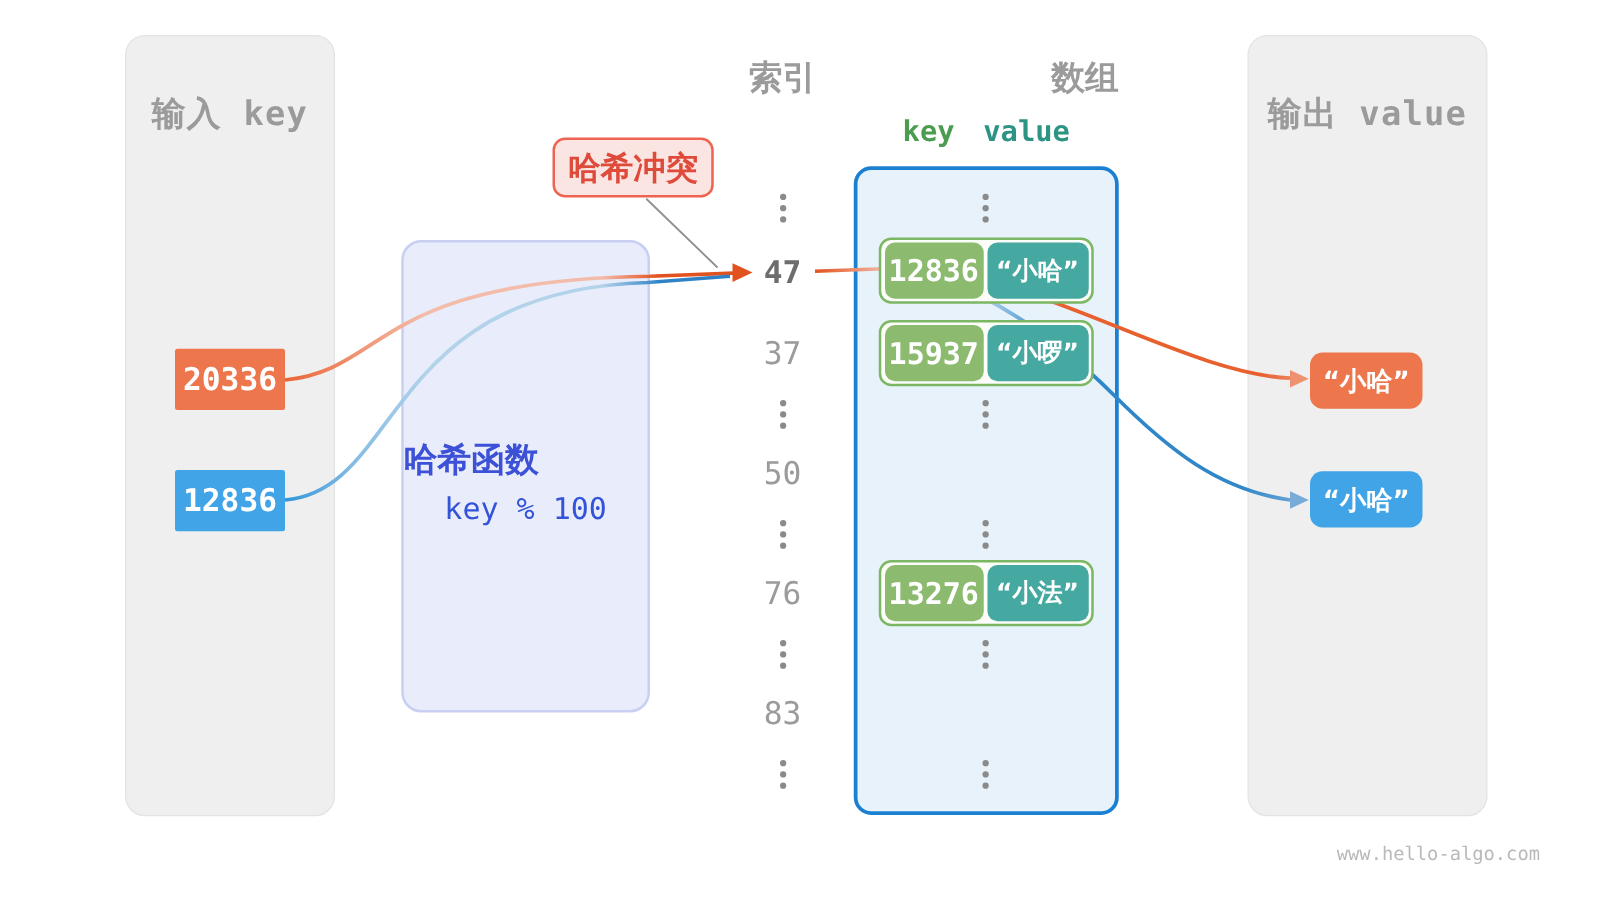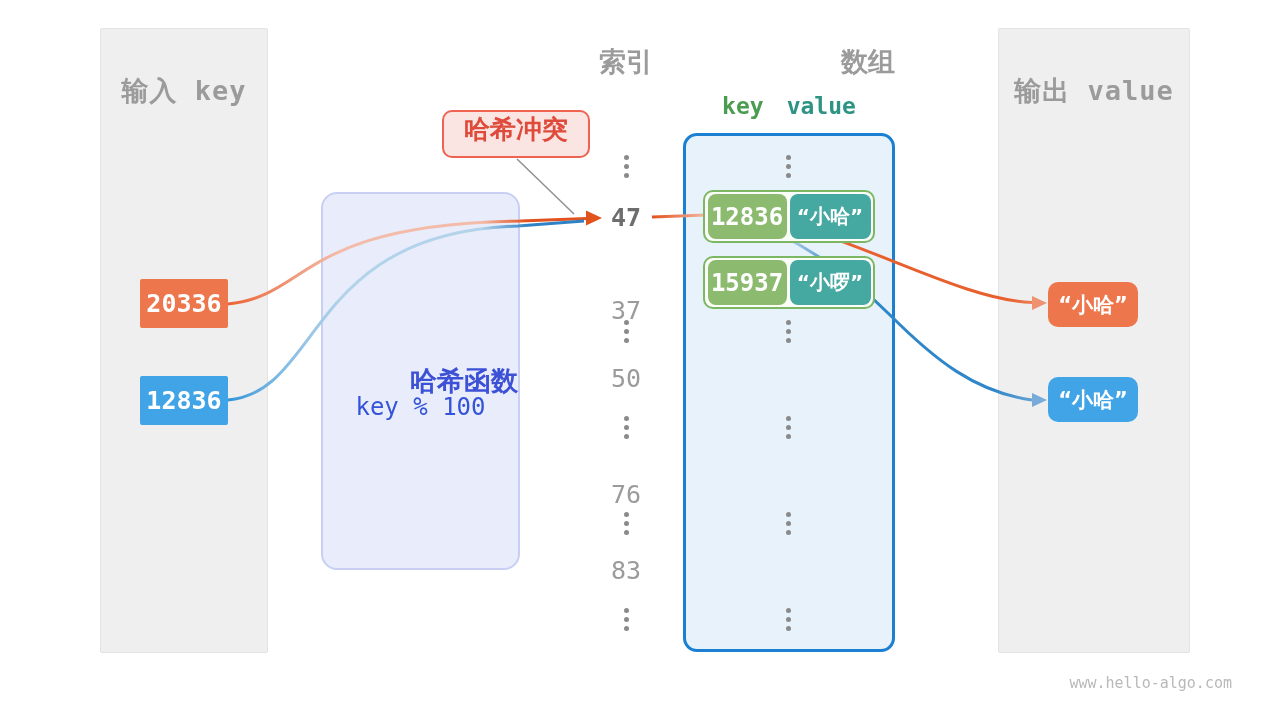--- a/index.html
+++ b/index.html
@@ -2,38 +2,38 @@
 <html><head>
 <meta charset="utf-8">
 <style>
   * { margin:0; padding:0; box-sizing:border-box; }
   html,body { width:1280px; height:720px; background:#ffffff; overflow:hidden; }
   body { font-family:"DejaVu Sans", sans-serif; }
   .stage { position:relative; width:1280px; height:720px; background:#ffffff; }
 
   
   .gray-panel { position:absolute; top:28px; height:625px; background:#efefef;
-                border:1px solid #e3e3e3; border-radius:2px; z-index:1; }
+                border:1px solid #e3e3e3; border-radius:16px; z-index:1; }
   .panel-title { position:absolute; top:44px; width:100%; text-align:center;
                  font-size:27px; font-weight:700; color:#9b9b9b; letter-spacing:1px;
                  font-family:"DejaVu Sans Mono","DejaVu Sans",monospace; }
 
   
   .hash-box { position:absolute; left:321px; top:192px; width:199px; height:378px;
               background:#e9edfb; border:2px solid #c8cff2; border-radius:16px; z-index:1; }
-  .hash-title { position:absolute; left:0; top:169px; width:100%; text-align:right;
+  .hash-title { position:absolute; left:0; top:156px; width:100%; text-align:left;
                 font-size:27px; font-weight:700; color:#3c51d6; }
   .hash-formula { position:absolute; left:0; top:199px; width:100%; text-align:center;
                   font-size:24px; color:#3353d8;
                   font-family:"DejaVu Sans Mono","DejaVu Sans",monospace; }
 
   
-  .collision-badge { position:absolute; left:442px; top:110px; width:148px; height:48px;
+  .collision-badge { position:absolute; left:442px; top:110px; width:129px; height:48px;
                      background:#fbe5e3; border:2px solid #ee6352; border-radius:10px;
-                     display:flex; align-items:flex-start; justify-content:center; z-index:10; }
+                     display:flex; align-items:center; justify-content:center; z-index:10; }
   .collision-badge span { font-size:26px; font-weight:700; color:#df4b3b; }
 
   
   .col-header { position:absolute; top:44px; font-size:27px; font-weight:700; color:#9b9b9b; z-index:10; }
   .kv-header { position:absolute; left:683px; top:93px; width:212px; display:flex;
                justify-content:center; gap:23px; z-index:10;
                font-family:"DejaVu Sans Mono","DejaVu Sans",monospace;
                font-size:23px; font-weight:700; }
   .kv-header .k { color:#4a9c50; }
   .kv-header .v { color:#2d9383; }
@@ -166,23 +166,23 @@
   <div class="col-header" style="left:683px; width:212px; text-align:right;">数组</div>
   <div class="kv-header">
     <span class="k">key</span>
     <span class="v">value</span>
   </div>
 
   <div class="key-box orange">20336</div>
   <div class="key-box blue">12836</div>
 
   <div class="idx bold" style="top:203px;">47</div>
-  <div class="idx" style="top:268px;margin-top:28px;">37</div>
+  <div class="idx" style="top:268px;">37</div>
   <div class="idx" style="top:364px;">50</div>
-  <div class="idx" style="top:480px;">76</div>
+  <div class="idx" style="top:460px;">76</div>
   <div class="idx" style="top:556px;">83</div>
 
   <div class="dots" style="left:624px; top:155px;">
       <i></i>
       <i></i>
       <i></i>
     </div>
   <div class="dots" style="left:624px; top:320px;">
       <i></i>
       <i></i>
@@ -231,19 +231,23 @@
     </div>
 
   <div class="item" style="top:190px;">
     <div class="kbox">12836</div>
     <div class="vbox">“小哈”</div>
   </div>
   <div class="item" style="top:256px;">
     <div class="kbox">15937</div>
     <div class="vbox">“小啰”</div>
   </div>
+  <div class="item" style="top:448px;">
+    <div class="kbox">13276</div>
+    <div class="vbox">“小法”</div>
+  </div>
 
   <div class="out-box orange">“小哈”</div>
   <div class="out-box blue">“小哈”</div>
 
   <div class="watermark">www.hello-algo.com</div>
 
 </div>
 
 </body></html>

